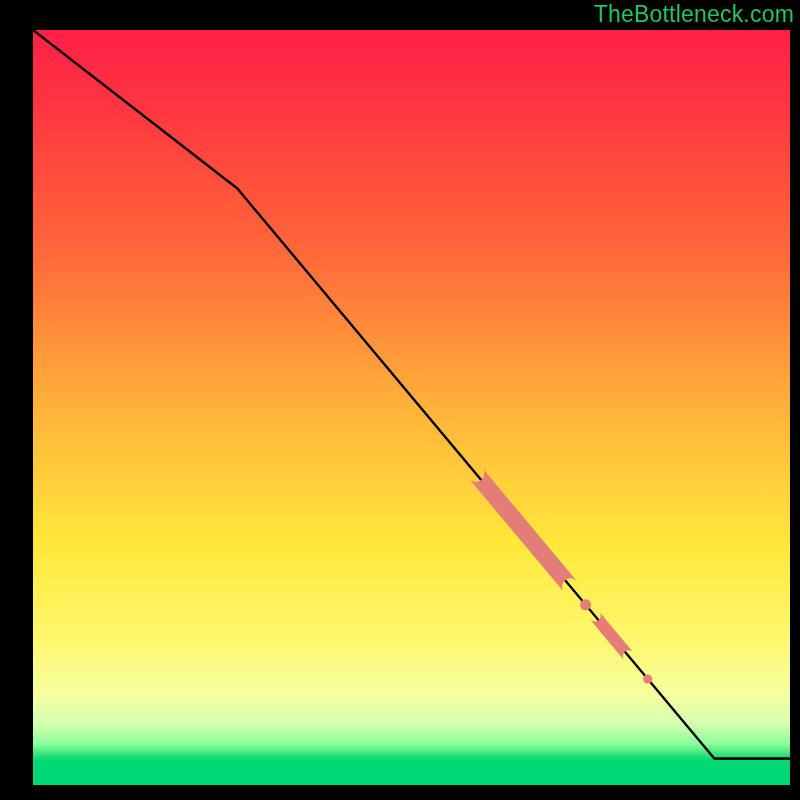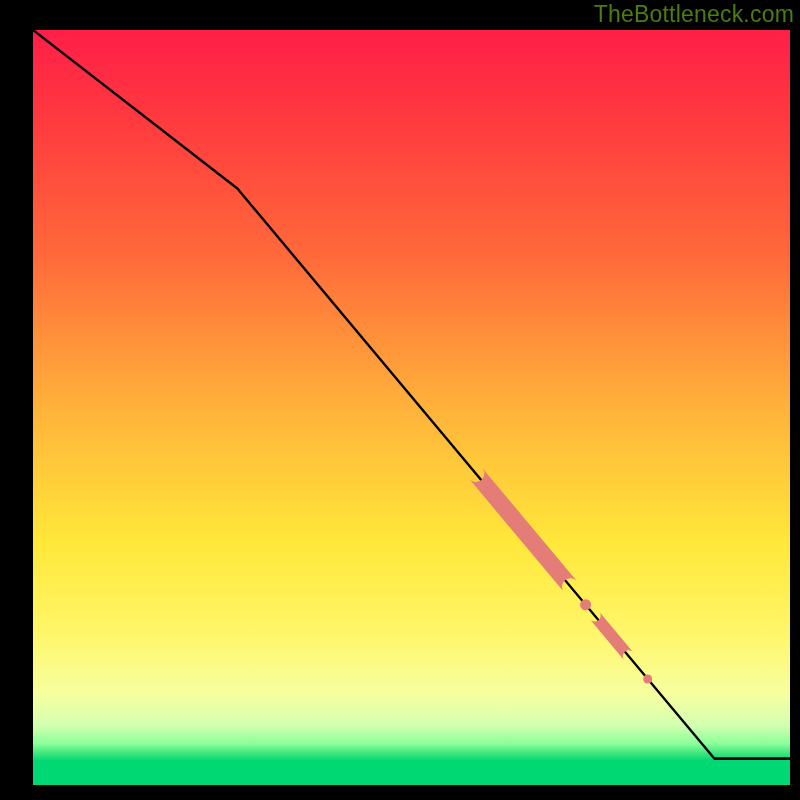--- a/index.html
+++ b/index.html
@@ -14,21 +14,21 @@
   .stage {
     position: relative;
     width: 800px;
     height: 800px;
     background: #000;
   }
   .watermark {
     position: absolute;
     top: 0;
     right: 6px;
-    color: #4d7c0f;
+    color: #22c55e;
     font-size: 23px;
     font-weight: 500;
     letter-spacing: 0.2px;
     line-height: 28px;
     user-select: none;
   }
   .plot {
     position: absolute;
     left: 33px;
     top: 30px;

